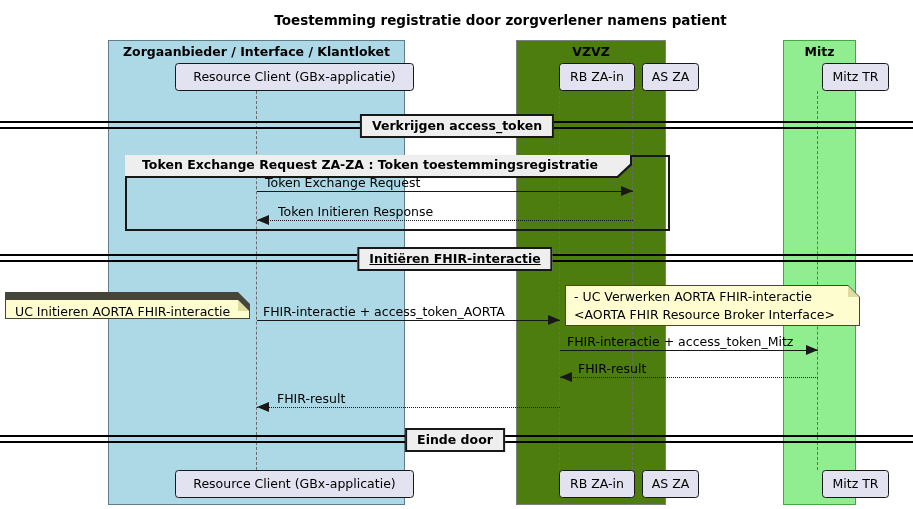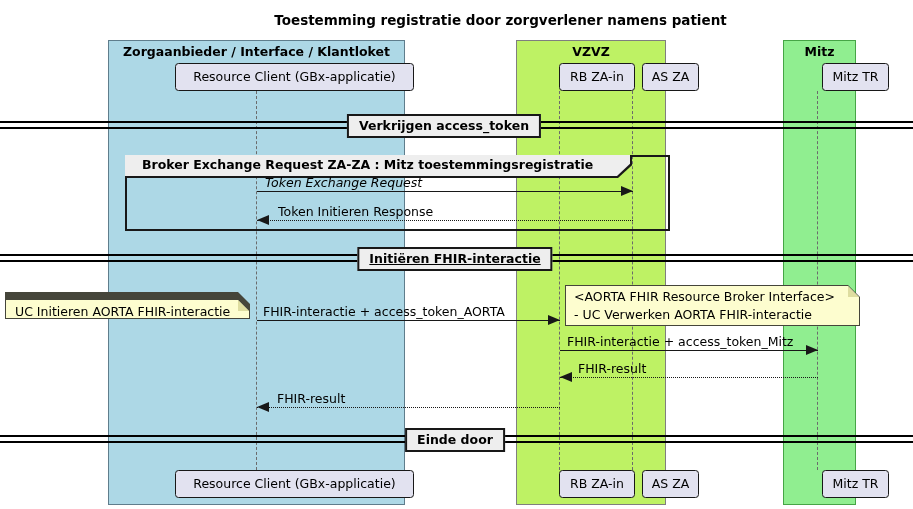--- a/index.html
+++ b/index.html
@@ -50,42 +50,42 @@
 </head>
 <body>
 
 <div id="stage">
 
   <div class="title">Toestemming registratie door zorgverlener namens patient</div>
 
   <div class="bgbox" style="left:108px;top:40px;width:297px;height:465px;background:#ADD8E6;border-color:#5f7d8c;">
     <div class="bghdr">Zorgaanbieder / Interface / Klantloket</div>
   </div>
-  <div class="bgbox" style="left:516px;top:40px;width:150px;height:465px;background:#bef264;border-color:#7f7f7f;">
+  <div class="bgbox" style="left:516px;top:40px;width:150px;height:465px;background:#4d7c0f;border-color:#7f7f7f;">
     <div class="bghdr">VZVZ</div>
   </div>
   <div class="bgbox" style="left:783px;top:40px;width:73px;height:465px;background:#90EE90;border-color:#46a546;padding-left:24px;">
     <div class="bghdr">Mitz</div>
   </div>
 
   <div class="lifeline" style="left:256px;top:91px;height:379px;"></div>
   <div class="lifeline" style="left:559px;top:91px;height:379px;"></div>
   <div class="lifeline" style="left:632px;top:91px;height:379px;"></div>
   <div class="lifeline" style="left:817px;top:91px;height:379px;"></div>
 
   <div class="divline" style="top:121px;"></div>
   <div class="divline" style="top:127px;"></div>
-  <div class="divbox" style="left:444px;top:114px;">Verkrijgen access_token</div>
+  <div class="divbox" style="left:457px;top:114px;">Verkrijgen access_token</div>
 
   <div class="frame" style="left:125px;top:155px;width:545px;height:76px;"></div>
   <div class="frame-hdr-outer" style="left:125px;top:155px;width:507px;height:23px;">
-    <div class="frame-hdr-inner" style="width:505px;">Broker Exchange Request ZA-ZA : Mitz toestemmingsregistratie</div>
+    <div class="frame-hdr-inner" style="width:505px;">Token Exchange Request ZA-ZA : Token toestemmingsregistratie</div>
   </div>
 
-  <div class="msg-label" style="left:265px;top:175px;font-style:italic;">Token Exchange Request</div>
+  <div class="msg-label" style="left:265px;top:175px;">Token Exchange Request</div>
   <div class="mline" style="left:257px;top:191px;width:376px;"></div>
   <div class="ahead-r" style="left:621px;top:186px;"></div>
 
   <div class="msg-label" style="left:278px;top:204px;">Token Initieren Response</div>
   <div class="mline dotted" style="left:257px;top:220px;width:376px;"></div>
   <div class="ahead-l" style="left:257px;top:215px;"></div>
 
   <div class="divline" style="top:254px;"></div>
   <div class="divline" style="top:260px;"></div>
   <div class="divbox" style="left:455px;top:247px;text-decoration:underline;">Initiëren FHIR-interactie</div>
@@ -93,22 +93,22 @@
   <div class="note-outer" style="left:5px;top:292px;width:245px;height:27px;">
     <div class="note-inner" style="line-height:24px;padding-left:9px;margin-top:7px;">
       <div class="note-fold"></div>
       <span>UC Initieren AORTA FHIR-interactie</span>
     </div>
   </div>
 
   <div class="note-outer" style="left:565px;top:285px;width:295px;height:41px;">
     <div class="note-inner" style="padding:2px 0 0 8px;line-height:18px;">
       <div class="note-fold"></div>
+      <div>- UC Verwerken AORTA FHIR-interactie</div>
       <div>&lt;AORTA FHIR Resource Broker Interface&gt;</div>
-      <div>- UC Verwerken AORTA FHIR-interactie</div>
     </div>
   </div>
 
   <div class="msg-label" style="left:263px;top:304px;">FHIR-interactie + access_token_AORTA</div>
   <div class="mline" style="left:257px;top:320px;width:303px;"></div>
   <div class="ahead-r" style="left:548px;top:315px;"></div>
 
   <div class="msg-label" style="left:567px;top:334px;">FHIR-interactie + access_token_Mitz</div>
   <div class="mline" style="left:560px;top:350px;width:258px;"></div>
   <div class="ahead-r" style="left:806px;top:345px;"></div>

